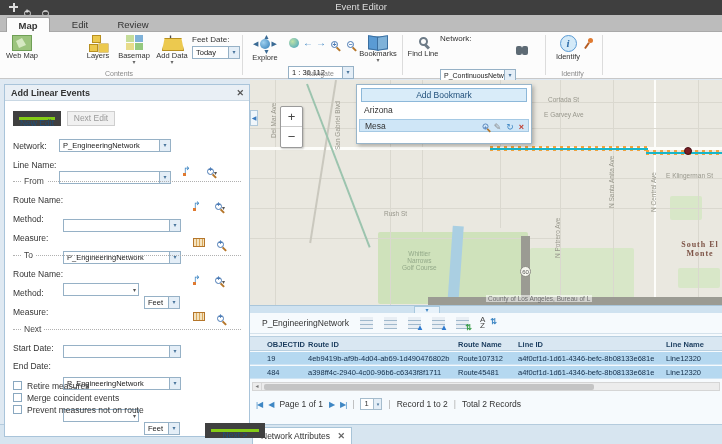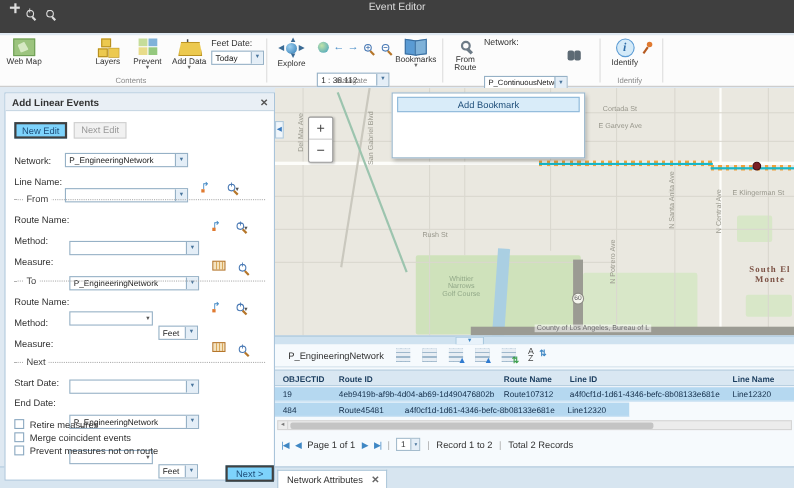--- a/index.html
+++ b/index.html
@@ -1,20 +1,20 @@
 <!DOCTYPE html>
 <html><head>
 <meta charset="utf-8">
 <style>
   *{box-sizing:border-box;margin:0;padding:0}
   body{background:#888;font-family:"Liberation Sans",sans-serif}
   #app{position:relative;width:722px;height:444px;background:#dfe9f2;overflow:hidden;font-family:"Liberation Sans",sans-serif}
   .abs{position:absolute}
   
-  #titlebar{left:0;top:0;width:722px;height:30px;background:#3f3f3f;color:#eee}
+  #titlebar{left:0;top:0;width:722px;height:20px;background:#3f3f3f;color:#eee}
   #titlebar .title{position:absolute;left:0;right:0;top:1px;text-align:center;font-size:9.5px;color:#ddd}
   .tbico{position:absolute;top:2px;width:14px;height:11px}
   .pancross{position:absolute;left:5px;top:4px;width:9px;height:2px;background:#ddd}
   .pancross::after{content:"";position:absolute;left:3.5px;top:-3.5px;width:2px;height:9px;background:#ddd}
   .magw{position:relative;display:inline-block;width:7px;height:7px;border:1.5px solid #ddd;border-radius:50%}
   .magw::after{content:"";position:absolute;right:-3px;bottom:-2px;width:4px;height:1.5px;background:#ddd;transform:rotate(45deg)}
   .magw i{position:absolute;left:0px;top:-3px;font-size:7px;font-style:normal;color:#ddd;font-weight:bold}
   
   #tabstrip{left:0;top:15px;width:722px;height:17px;background:#bcbcbc;border-bottom:1px solid #a9a9a9}
   .rtab{position:absolute;top:2px;height:15px;font-size:9.5px;color:#333;text-align:center;line-height:15px}
@@ -68,21 +68,21 @@
   .bmrow{position:absolute;left:2px;right:2px;height:13px;font-size:8.5px;color:#333;line-height:13px;padding-left:5px}
   .bmrow.sel{background:#cfe6f7;border:1px solid #a5c9e4}
   .bmicons{position:absolute;right:4px;top:0;height:13px;display:flex;gap:5px;align-items:center}
   .gly{font-size:9px;line-height:10px}
   
   #panel{left:4px;top:84px;width:246px;height:353px;background:#fff;border:1px solid #a9c4da;z-index:10}
   #panelhdr{position:absolute;left:0;top:0;right:0;height:16px;background:#e9eff5;border-bottom:1px solid #c9d8e4;font-size:9px;font-weight:bold;color:#333;line-height:16px;padding-left:6px}
   #panelhdr .x{position:absolute;right:5px;top:0;font-size:9px;color:#555;font-weight:bold}
   .prow{position:absolute;left:8px;font-size:8.5px;color:#333;height:14px;line-height:14px}
   .btn{font-size:8.5px;text-align:center}
-  .btn.primary{background:#7dd3fc;border:2px solid #404040;color:#1f4e79}
+  .btn.primary{background:#84cc16;border:6px solid #404040;color:#1f4e79}
   .btn.disabled{background:#f1f1f1;border:1px solid #cfcfcf;color:#9a9a9a}
   .fsep{position:absolute;left:8px;right:8px;height:1px;border-top:1px dotted #b0b0b0}
   .fsep span{position:absolute;left:8px;top:-6px;background:#fff;padding:0 3px;font-size:8.5px;color:#444}
   .ico-ruler{display:inline-block;width:12px;height:9px;border:1px solid #b5762a;background:repeating-linear-gradient(90deg,#f4e3c0 0 2px,#d9a85a 2px 3px)}
   .ico-routesel{position:relative;display:inline-block;width:11px;height:10px;color:#3f87c4;font-size:9px;line-height:9px}
   .ico-routesel::after{content:"";position:absolute;left:0;bottom:0;width:3px;height:3px;background:#e07a30}
   .cb{display:inline-block;width:9px;height:9px;border:1px solid #8aa8c0;background:#fff;vertical-align:-1px;margin-right:5px}
   
   #map{left:250px;top:80px;width:472px;height:225px;background:#eae8e0;overflow:hidden}
   .road{position:absolute;background:#dad8cf}
@@ -100,21 +100,21 @@
   #divtab{position:absolute;left:164px;top:0;width:26px;height:8px;background:#e8f2fa;border:1px solid #a8c8de;color:#3f87c4;font-size:6px;text-align:center;line-height:6px}
   
   #tblpanel{left:250px;top:313px;width:472px;height:111px;background:#f6fafd}
   .tbltool{position:absolute;left:0;top:0;right:0;height:21px;border-bottom:1px solid #d5e2ec}
   .tbltool .lname{position:absolute;left:12px;top:5px;font-size:8.5px;color:#333}
   .tblico{position:absolute;top:4px;width:13px;height:12px;background:repeating-linear-gradient(0deg,#9fb8cc 0 1px,#e8eef4 1px 4px),repeating-linear-gradient(90deg,#9fb8cc 0 1px,transparent 1px 4px)}
   .tblico b{position:absolute;right:-3px;bottom:-3px;font-size:8px;line-height:8px;color:#2f7bd0;font-weight:bold}
   .tblico.sort{background:none;font-size:8px;color:#444;line-height:6px}
   .tblico.sort b{color:#3f87c4}
   .trow{position:absolute;left:0;display:flex;font-size:7.5px}
-  .trow .c1{width:58px;padding-left:7px}.trow .c2{width:150px}.trow .c3{width:60px}.trow .c4{width:148px}.trow .c5{width:56px}
+  .trow .c1{width:58px;padding-left:17px}.trow .c2{width:150px}.trow .c3{width:60px}.trow .c4{width:148px}.trow .c5{width:56px}
   .thead{top:23px;height:15px;line-height:15px;background:#d9e7f2;border-top:1px solid #b8cfe0;border-bottom:1px solid #b8cfe0;font-weight:bold;color:#1a3c5e}
   .tdata{height:13px;line-height:13px;background:#b5d8f0;color:#122c48;border-bottom:1px solid #cfe4f4}
   .hscroll{position:absolute;left:2px;top:69px;width:468px;height:9px;background:#ececec;border:1px solid #d5d5d5}
   .hscroll .arr{position:absolute;left:0;top:0;width:9px;height:7px;font-size:6px;color:#777;text-align:center;line-height:7px;border-right:1px solid #d5d5d5}
   .hscroll .thumb{position:absolute;left:11px;top:0.5px;width:330px;height:6px;background:#c4c4c4;border-radius:2px}
   .pgbar{position:absolute;left:6px;top:84px;height:14px;font-size:8.5px;color:#333;display:flex;align-items:center;gap:6px}
   .pgico{color:#3f87c4;font-size:8px;letter-spacing:-1px}
   .pgsep{color:#aaa}
   .pgcombo{position:relative;width:22px;height:12px;background:#fff;border:1px solid #a5bccd;font-size:7.5px;line-height:10px;padding-left:3px}
   .pgcombo .dd{position:absolute;right:0;top:0;bottom:0;width:8px;background:#e4eef7;border-left:1px solid #a5bccd;font-size:5px;color:#49759c;text-align:center;line-height:10px}
@@ -130,39 +130,44 @@
 
   <div id="titlebar" class="abs">
     <span class="tbico" style="left:4px">
         <span class="pancross"></span>
       </span>
     <span class="tbico" style="left:24px;top:3px"><span class="magw"><i>+</i></span></span>
     <span class="tbico" style="left:42px;top:3px"><span class="magw"><i>−</i></span></span>
     <span class="title">Event Editor</span>
   </div>
 
+  <div id="tabstrip" class="abs">
+    <div class="rtab active" style="left:6px;width:44px">Map</div>
+    <div class="rtab" style="left:58px;width:44px">Edit</div>
+    <div class="rtab" style="left:108px;width:50px">Review</div>
+  </div>
 
   <div id="ribbon" class="abs">
 
     <div class="rbtn" style="left:4px;width:36px">
       <span class="ico ico-webmap"></span>
       <span class="rlbl">Web Map</span>
     </div>
     <div class="rbtn" style="left:82px;width:32px">
       <span class="ico ico-layers"></span>
       <span class="rlbl">Layers</span>
     </div>
     <div class="rbtn" style="left:116px;width:36px">
       <span class="ico ico-basemap">
         <b style="background:#c5dd9a"></b>
           <b style="background:#7fb2d9"></b>
           <b style="background:#e8dc8a"></b>
           <b style="background:#95c97f"></b>
       </span>
-      <span class="rlbl">Prevent</span>
+      <span class="rlbl">Basemap</span>
       <span class="caret">▾</span>
     </div>
     <div class="rbtn" style="left:154px;width:36px">
       <span class="ico ico-adddata">
           <b>+</b>
         </span>
       <span class="rlbl">Add Data</span>
       <span class="caret">▾</span>
     </div>
     <div class="abs" style="left:192px;top:3px;font-size:8px;color:#333">Feet Date:</div>
@@ -194,21 +199,21 @@
     <div class="rbtn" style="left:356px;width:44px">
       <span class="ico ico-book"></span>
       <span class="rlbl">Bookmarks</span>
       <span class="caret">▾</span>
     </div>
     <div class="rgrplbl" style="left:255px;width:130px">Navigate</div>
     <div class="rsep" style="left:402px"></div>
 
     <div class="rbtn" style="left:406px;width:34px;top:5px">
       <span class="maggray"></span>
-      <span class="rlbl" style="margin-top:4px">From Route</span>
+      <span class="rlbl" style="margin-top:4px">Find Line</span>
     </div>
     <div class="abs" style="left:440px;top:2px;font-size:8px;color:#333">Network:</div>
     <div class="combo abs" style="left:440px;top:11px;width:76px;font-size:7px">
       <span>P_ContinuousNetwork</span>
       <span class="dd">▾</span>
     </div>
     <div class="combo abs" style="left:440px;top:26px;width:76px">
       <span></span>
     </div>
     <span class="abs" style="left:522px;top:14px"><span class="ico-binoc"></span></span>
@@ -276,20 +281,34 @@
 
     <div class="abs" style="left:0;top:30px;width:8px;height:16px;background:#f0f6fb;border:1px solid #b0c8da;color:#3b7bbf;font-size:6px;line-height:14px;text-align:center">◀</div>
     <div id="zoomctl">
       <div>+</div>
       <div>−</div>
     </div>
   </div>
 
   <div id="bmpanel" class="abs">
     <div class="bmadd">Add Bookmark</div>
+    <div class="bmrow" style="top:19px">
+      <span>Arizona</span>
+    </div>
+    <div class="bmrow sel" style="top:34px">
+      <span>Mesa</span>
+      <span class="bmicons">
+        <span class="magb" style="transform:scale(.85)">
+            <i>+</i>
+          </span>
+        <span class="gly" style="color:#8a8a8a">✎</span>
+        <span class="gly" style="color:#3f87c4">↻</span>
+        <span class="gly" style="color:#c0392b;font-weight:bold">×</span>
+      </span>
+    </div>
   </div>
 
   <div id="panel" class="abs">
     <div id="panelhdr">
       <span>Add Linear Events</span>
       <span class="x">✕</span>
     </div>
     <div class="btn primary abs" style="left:8px;top:26px;width:48px;height:15px;line-height:13px">New Edit</div>
     <div class="btn disabled abs" style="left:62px;top:26px;width:48px;height:15px;line-height:13px">Next Edit</div>
 
@@ -378,21 +397,21 @@
     <div class="prow" style="top:294px">
       <span class="cb"></span><span>Retire measures</span>
     </div>
     <div class="prow" style="top:318px">
       <span class="cb"></span><span>Prevent measures not on route</span>
     </div>
     <div class="prow" style="top:306px">
       <span class="cb"></span><span>Merge coincident events</span>
     </div>
 
-    <div class="btn primary abs" style="left:200px;top:338px;width:44px;height:15px;line-height:13px">Next &gt;</div>
+    <div class="btn primary abs" style="left:200px;top:338px;width:60px;height:15px;line-height:13px">Next &gt;</div>
   </div>
 
   <div id="divider" class="abs">
     <div id="divtab">▾</div>
   </div>
 
   <div id="tblpanel" class="abs">
     <div class="tbltool">
       <span class="lname">P_EngineeringNetwork</span>
       <span class="tblico" style="left:110px"></span>
@@ -417,20 +436,21 @@
     </div>
     <div class="trow tdata" style="top:39px">
       <span class="c1">19</span>
       <span class="c2">4eb9419b-af9b-4d04-ab69-1d490476802b</span>
       <span class="c3">Route107312</span>
       <span class="c4">a4f0cf1d-1d61-4346-befc-8b08133e681e</span>
       <span class="c5">Line12320</span>
     </div>
     <div class="trow tdata" style="top:53px">
       <span class="c1">484</span>
+      <span class="c2">a398ff4c-2940-4c00-96b6-c6343f8f1711</span>
       <span class="c3">Route45481</span>
       <span class="c4">a4f0cf1d-1d61-4346-befc-8b08133e681e</span>
       <span class="c5">Line12320</span>
     </div>
     <div class="hscroll">
       <span class="arr">◂</span>
       <span class="thumb"></span>
     </div>
     <div class="pgbar">
       <span class="pgico">|◀</span>

